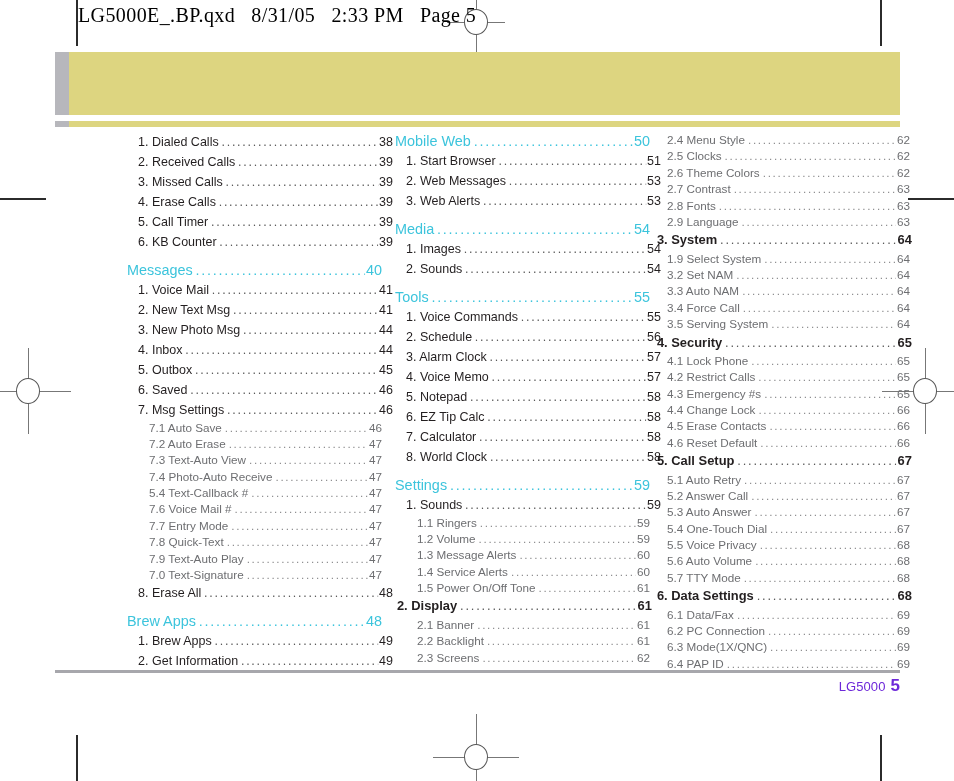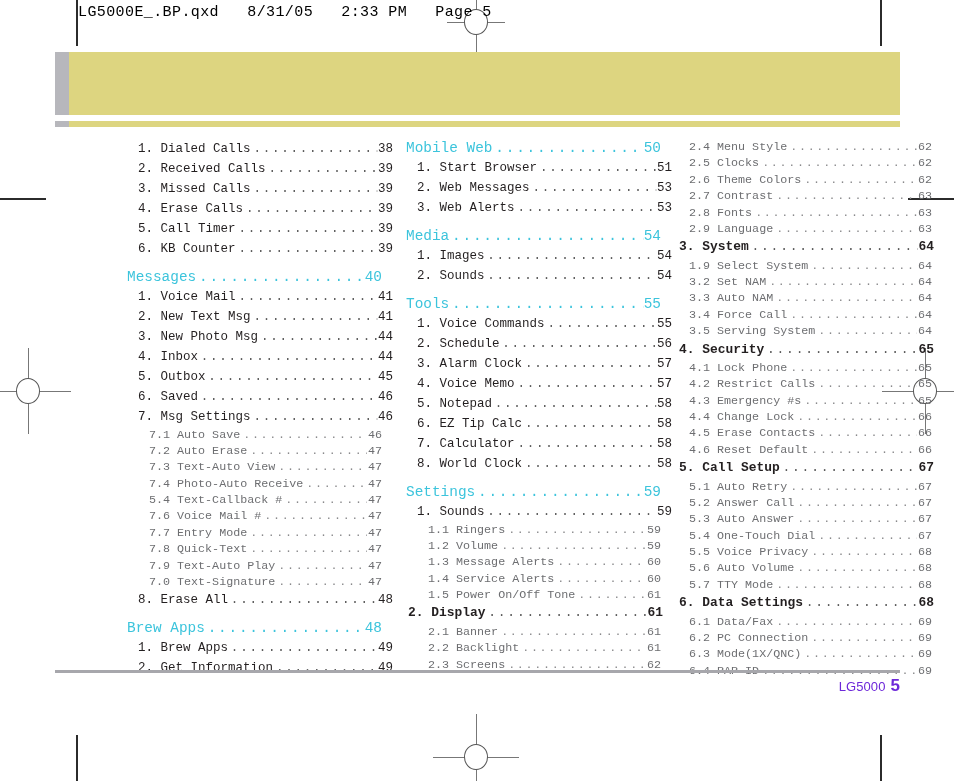--- a/index.html
+++ b/index.html
@@ -45,22 +45,22 @@
     height: 1.2px; width: 86px;
     background: #777;
     top: 0px; left: -43px;
   }
 
   
   .slug {
     position: absolute;
     left: 78px;
     top: 4px;
-    font-family: Liberation Mono, monospace;
-    font-size: 15px;
+    font-family: Liberation Serif, serif;
+    font-size: 20px;
     letter-spacing: 0.4px;
     color: #000;
     white-space: pre;
   }
 
   
   .banner-wrap {
     position: absolute;
     left: 55px;
     top: 52px;
@@ -96,25 +96,24 @@
     position: absolute;
     left: 14px; top: 0;
     right: 0; height: 6px;
     background: #ddd580;
   }
 
   
   .toc {
     position: absolute;
     left: 55px;
-    top: 139px;
+    top: 132px;
     width: 845px;
     display: flex;
-    gap: 16px;
-    font-family: Liberation Mono, monospace;
+    gap: 5px;
   }
   .col {
     width: 255px;
     flex: 0 0 255px;
   }
   .col.c1 { margin-left: 72px; }
   .col.c2 { margin-left: 8px; }
   .col.c3 { margin-left: 0px; }
 
   .row {

